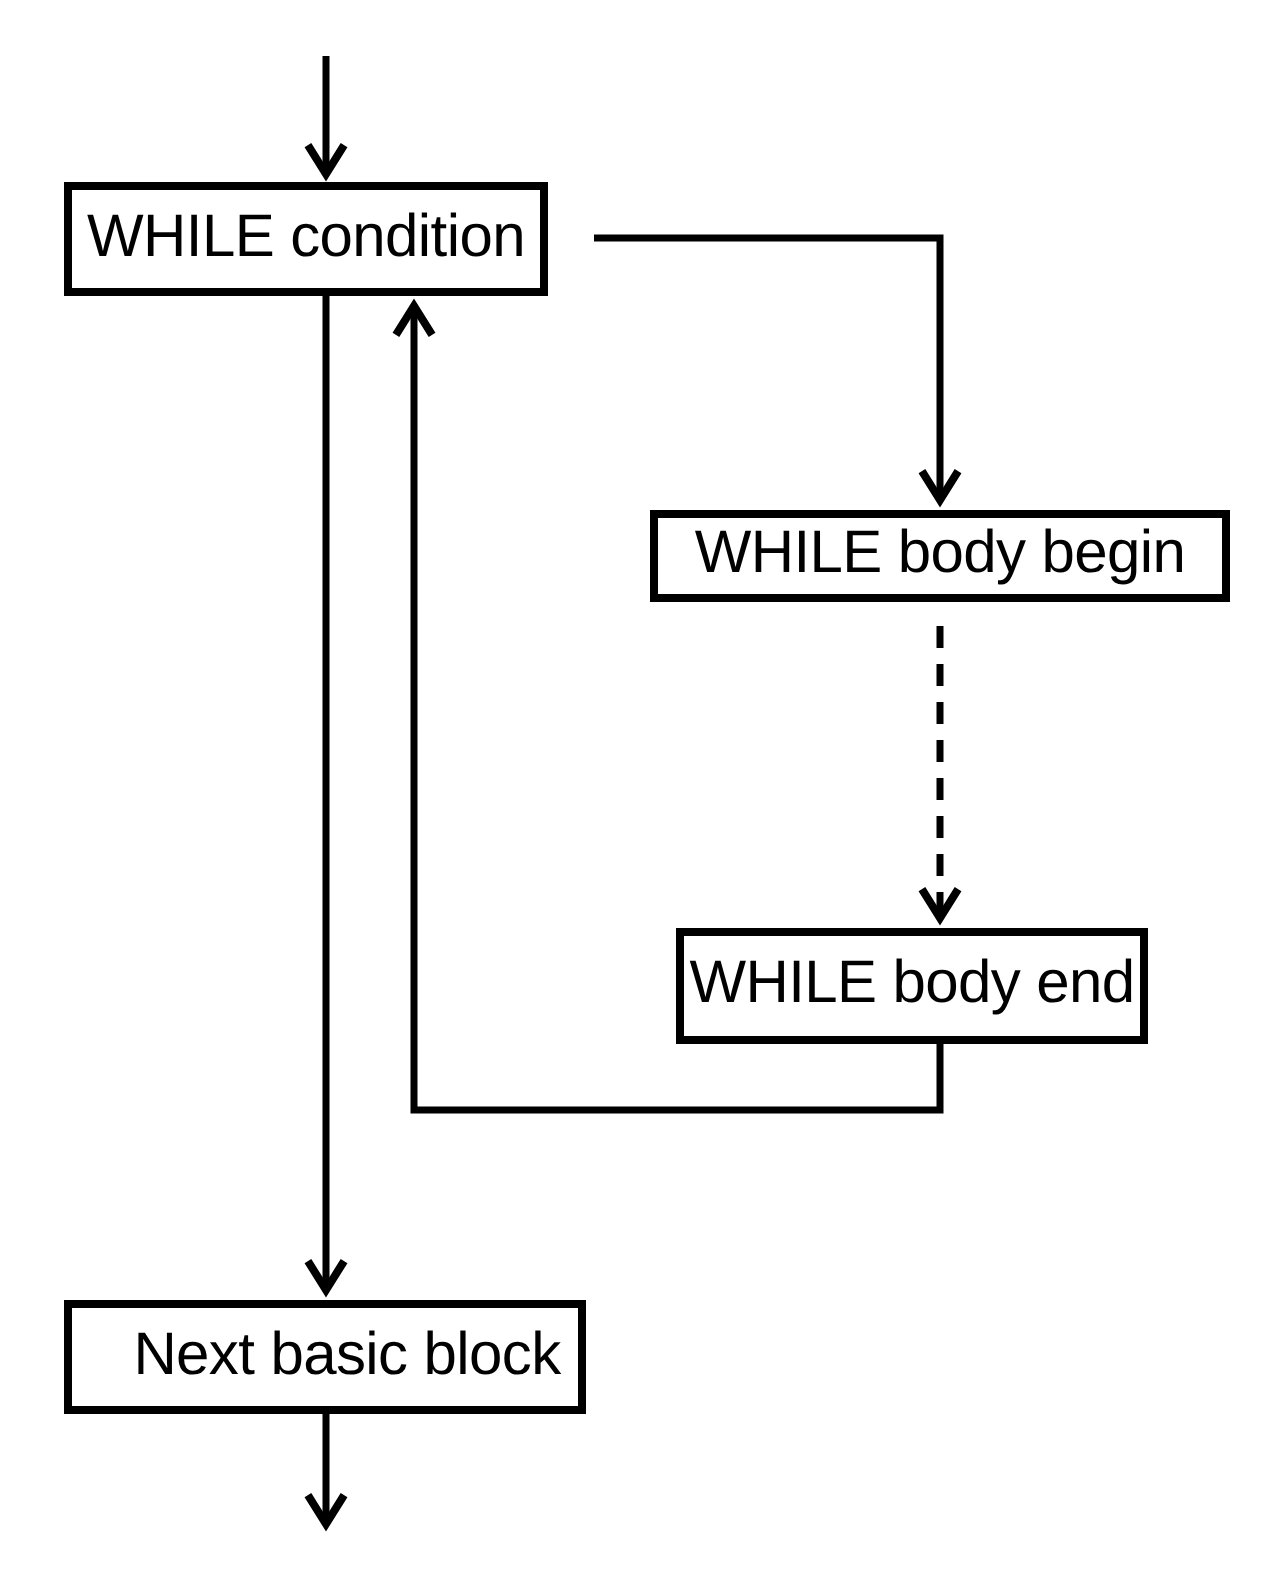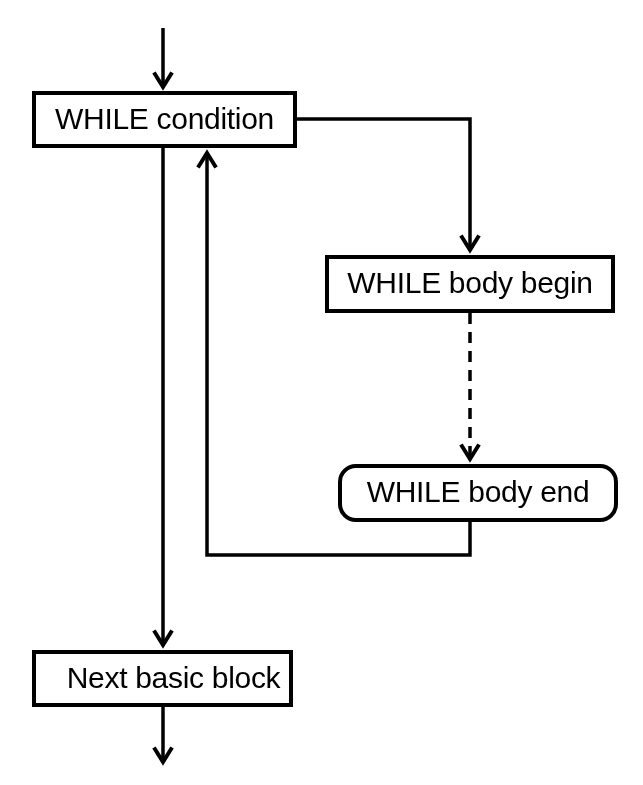--- a/index.html
+++ b/index.html
@@ -64,29 +64,29 @@
     <g id="edges-group">
         <polyline points="163,28 163,87" class="edge" marker-end="url(#arrowhead)"></polyline>
         <polyline points="297,119 470,119 470,250" class="edge" marker-end="url(#arrowhead)"></polyline>
         <polyline points="470,313 470,459" class="edge dashed" marker-end="url(#arrowhead)"></polyline>
         <polyline points="470,522 470,555 207,555 207,153" class="edge" marker-end="url(#arrowhead)"></polyline>
         <polyline points="163,148 163,645" class="edge" marker-end="url(#arrowhead)"></polyline>
         <polyline points="163,707 163,762" class="edge" marker-end="url(#arrowhead)"></polyline>
       </g>
   </svg>
 
-  <div class="node" id="node-0" style="left: 32px; top: 91px; width: 265px; height: 57px;">
+  <div class="node" id="node-0" style="left: 32px; top: 91px; width: 242px; height: 57px;">
     <span class="node-label">WHILE condition</span>
   </div>
 
-  <div class="node" id="node-1" style="left: 325px; top: 255px; width: 290px; height: 58px;">
+  <div class="node" id="node-1" style="left: 325px; top: 255px; width: 290px; height: 46px;">
     <span class="node-label">WHILE body begin</span>
   </div>
 
-  <div class="node" id="node-2" style="left: 338px; top: 464px; width: 280px; height: 58px; border-radius: 18px;">
+  <div class="node" id="node-2" style="left: 338px; top: 464px; width: 236px; height: 58px;">
     <span class="node-label">WHILE body end</span>
   </div>
 
   <div class="node" id="node-3" style="left: 32px; top: 650px; width: 261px; height: 57px; padding-left: 22px;">
     <span class="node-label">Next basic block</span>
   </div>
 
 </div>
 
 </body></html>

